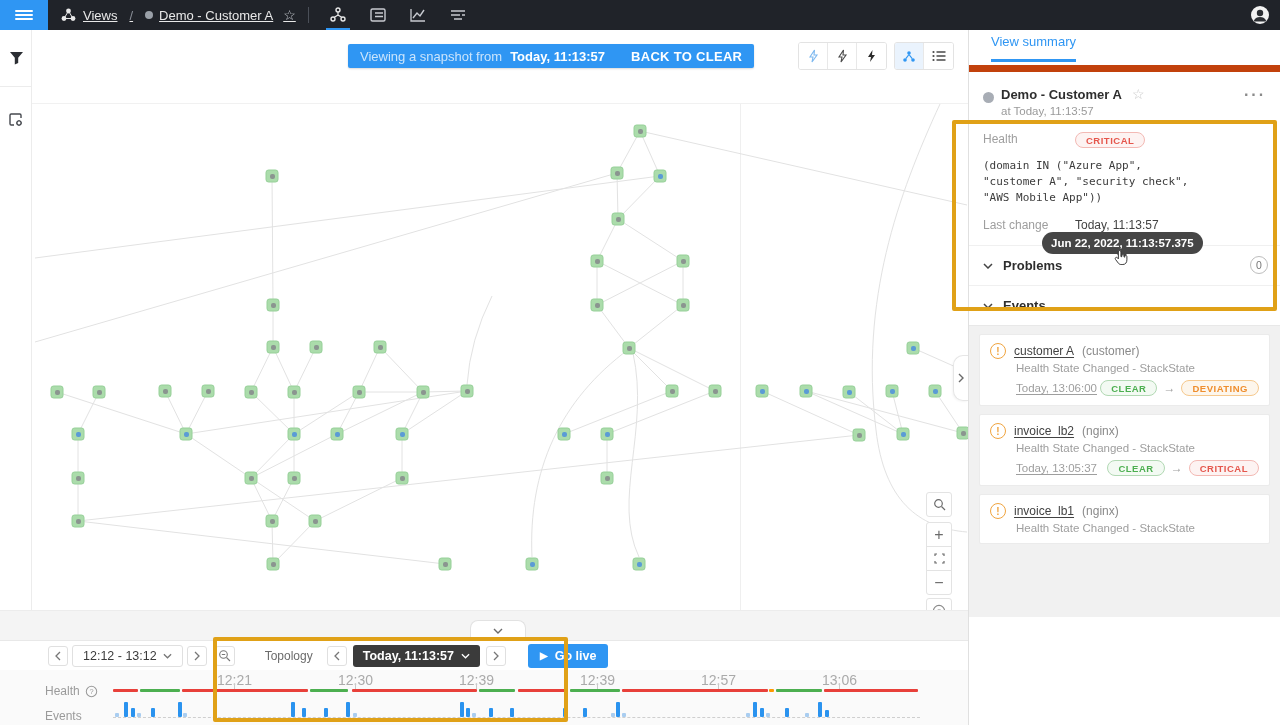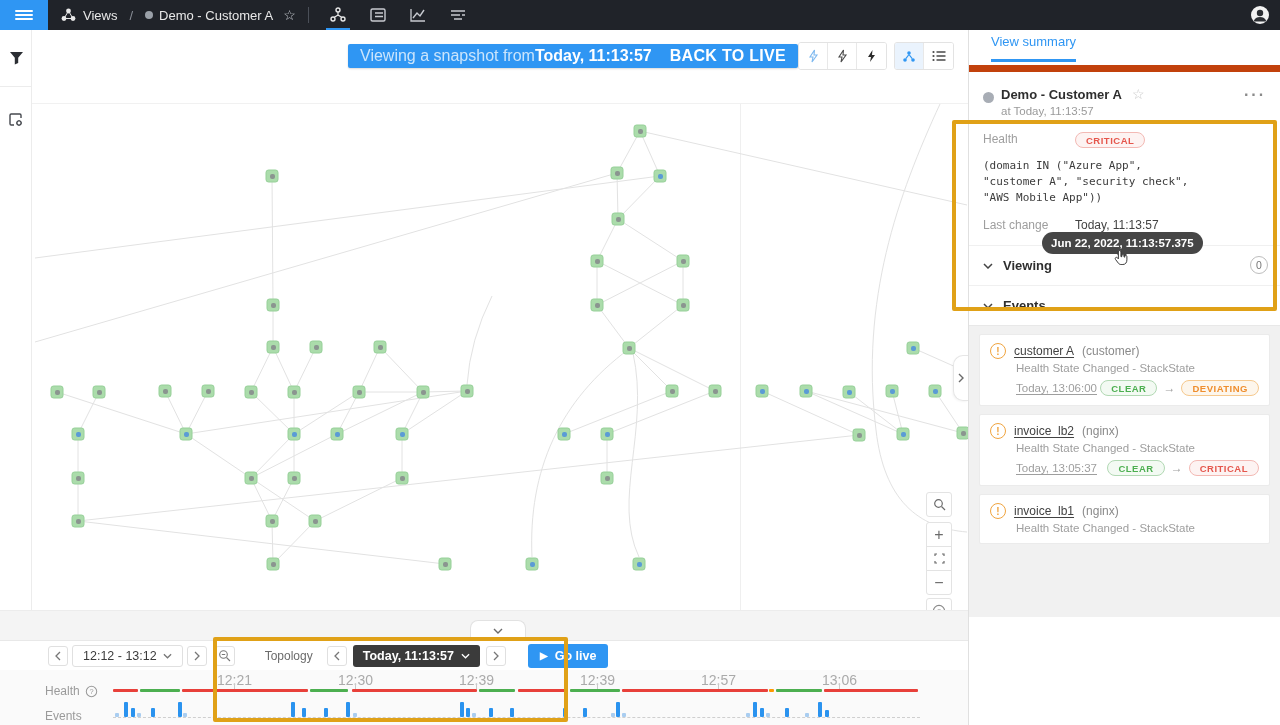--- a/index.html
+++ b/index.html
@@ -1,19 +1,19 @@
 <!DOCTYPE html>
 <html style="--accent: #2f96f3; --node-fill: #abdcab; --node-border: #96d098; --health-red: #e8403a; --health-green: #4caf50; --health-orange: #ff9800; --bar-blue: #2a93ef; --annotation: #e0a117; --critical: #e5564c; --clear: #4caf50; --deviating: #ef8e2e;"><head>
 <meta charset="utf-8">
 <style>
   * { margin:0; padding:0; box-sizing:border-box; }
   html,body { width:1280px; height:725px; overflow:hidden; font-family:"Liberation Sans", sans-serif; background:#fff; }
 
   
-  #topbar { position:absolute; left:0; top:0; width:1280px; height:30px; background:#202329; display:flex; align-items:center; color:#e8e8e8; z-index:40; }
+  #topbar { position:absolute; left:0; top:0; width:1280px; height:30px; background:#202329; display:flex; align-items:center; color:#e8e8e8; z-index:40;text-decoration:underline; }
   #hamburger { width:48px; height:30px; background:var(--accent); display:flex; align-items:center; justify-content:center; cursor:pointer; }
   #hamburger .bar { display:block; width:18px; height:2px; background:#fff; margin:2px 0; border-radius:1px; }
   .tb-item { display:flex; align-items:center; gap:6px; margin-left:12px; font-size:13px; }
   .tb-sep { color:#8a8f98; margin-left:12px; font-size:13px; }
   .tb-dot { width:8px; height:8px; border-radius:50%; background:#9aa0a8; }
   .tb-star { color:#c9cdd3; font-size:14px; margin-left:10px; }
   .tb-divider { width:1px; height:16px; background:#4a4f58; margin:0 14px 0 12px; }
   .tb-icon-btn { position:relative; width:30px; height:30px; display:flex; align-items:center; justify-content:center; margin-right:10px; cursor:pointer; }
   .tb-icon-btn.active::after { content:""; position:absolute; left:3px; right:3px; bottom:0; height:2px; background:var(--accent); }
   #account { position:absolute; right:8px; top:3px; width:24px; height:24px; cursor:pointer; }
@@ -27,21 +27,21 @@
   #canvas { position:absolute; left:32px; top:30px; width:936px; height:580px; background:#fff; overflow:hidden; }
   #canvas .hline { position:absolute; left:0; top:73px; width:936px; height:1px; background:#f1f1f1; }
   #canvas .vdivider { position:absolute; left:708px; top:74px; width:1px; height:506px; background:#efefef; }
   #edges { position:absolute; left:0; top:0; }
   .node { position:absolute; width:13px; height:13px; border-radius:3px; background:var(--node-fill); border:1px solid var(--node-border); transform:translate(-50%,-50%); cursor:pointer; }
   .node i { position:absolute; left:50%; top:50%; width:5px; height:5px; border-radius:2px; transform:translate(-50%,-50%); }
   .node.g i { background:#8b9590; }
   .node.b i { background:#5b9bd5; }
 
   
-  #banner { position:absolute; left:316px; top:14px; height:24px; background:var(--accent); border-radius:2px; display:flex; align-items:center; padding:0 12px; color:#fff; font-size:16px; box-shadow:0 1px 2px rgba(0,0,0,.15); }
+  #banner { position:absolute; left:316px; top:14px; height:24px; background:var(--accent); border-radius:2px; display:flex; align-items:center; padding:0 12px; color:#fff; font-size:13px; gap:8px; box-shadow:0 1px 2px rgba(0,0,0,.15); }
   #banner .pfx { color:rgba(255,255,255,.75); }
   #banner .tm { font-weight:bold; }
   #banner .live { font-weight:bold; letter-spacing:.3px; margin-left:18px; cursor:pointer; }
 
   
   .btn-group { position:absolute; top:12px; display:flex; border:1px solid #e3e3e3; border-radius:3px; background:#fff; overflow:hidden; }
   .cbtn { width:29px; height:26px; display:flex; align-items:center; justify-content:center; border-right:1px solid #e8e8e8; background:#fff; cursor:pointer; }
   .cbtn:last-child { border-right:none; }
   .cbtn.sel { background:#eaf3fd; }
 
@@ -422,21 +422,21 @@
         <i></i>
       </div>
       <div class="node b" style="left: 607px; top: 534px;">
         <i></i>
       </div>
     </div>
 
   <div id="banner">
     <span class="pfx">Viewing a snapshot from</span>
     <span class="tm">Today, 11:13:57</span>
-    <span class="live">BACK TO LIVE</span>
+    <span class="live">BACK TO CLEAR</span>
   </div>
 
   <div class="btn-group" style="left:766px">
     <div class="cbtn">
         <svg width="11" height="14" viewBox="0 0 11 14">
           <path d="M6.5 1 L2 8 h3 L4 13 L9 6 H6 Z" fill="none" stroke="#7db8ef" stroke-width="1.1"></path>
         </svg>
       </div>
     <div class="cbtn">
         <svg width="11" height="14" viewBox="0 0 11 14">
@@ -643,21 +643,21 @@
   </div>
   <div class="prop-row" style="margin-top:2px">
     <span class="prop-label">Last change</span>
     <span class="prop-value">Today, 11:13:57</span>
   </div>
 
   <div class="section-head" style="margin-top:8px">
     <svg width="10" height="6" viewBox="0 0 10 6">
         <path d="M1 1 L5 5 L9 1" fill="none" stroke="#444" stroke-width="1.5"></path>
       </svg>
-    <span>Viewing</span>
+    <span>Problems</span>
     <span class="count-badge">0</span>
   </div>
 
   <div class="section-head">
     <svg width="10" height="6" viewBox="0 0 10 6">
         <path d="M1 1 L5 5 L9 1" fill="none" stroke="#444" stroke-width="1.5"></path>
       </svg>
     <span>Events</span>
   </div>
   <div id="events-list">

